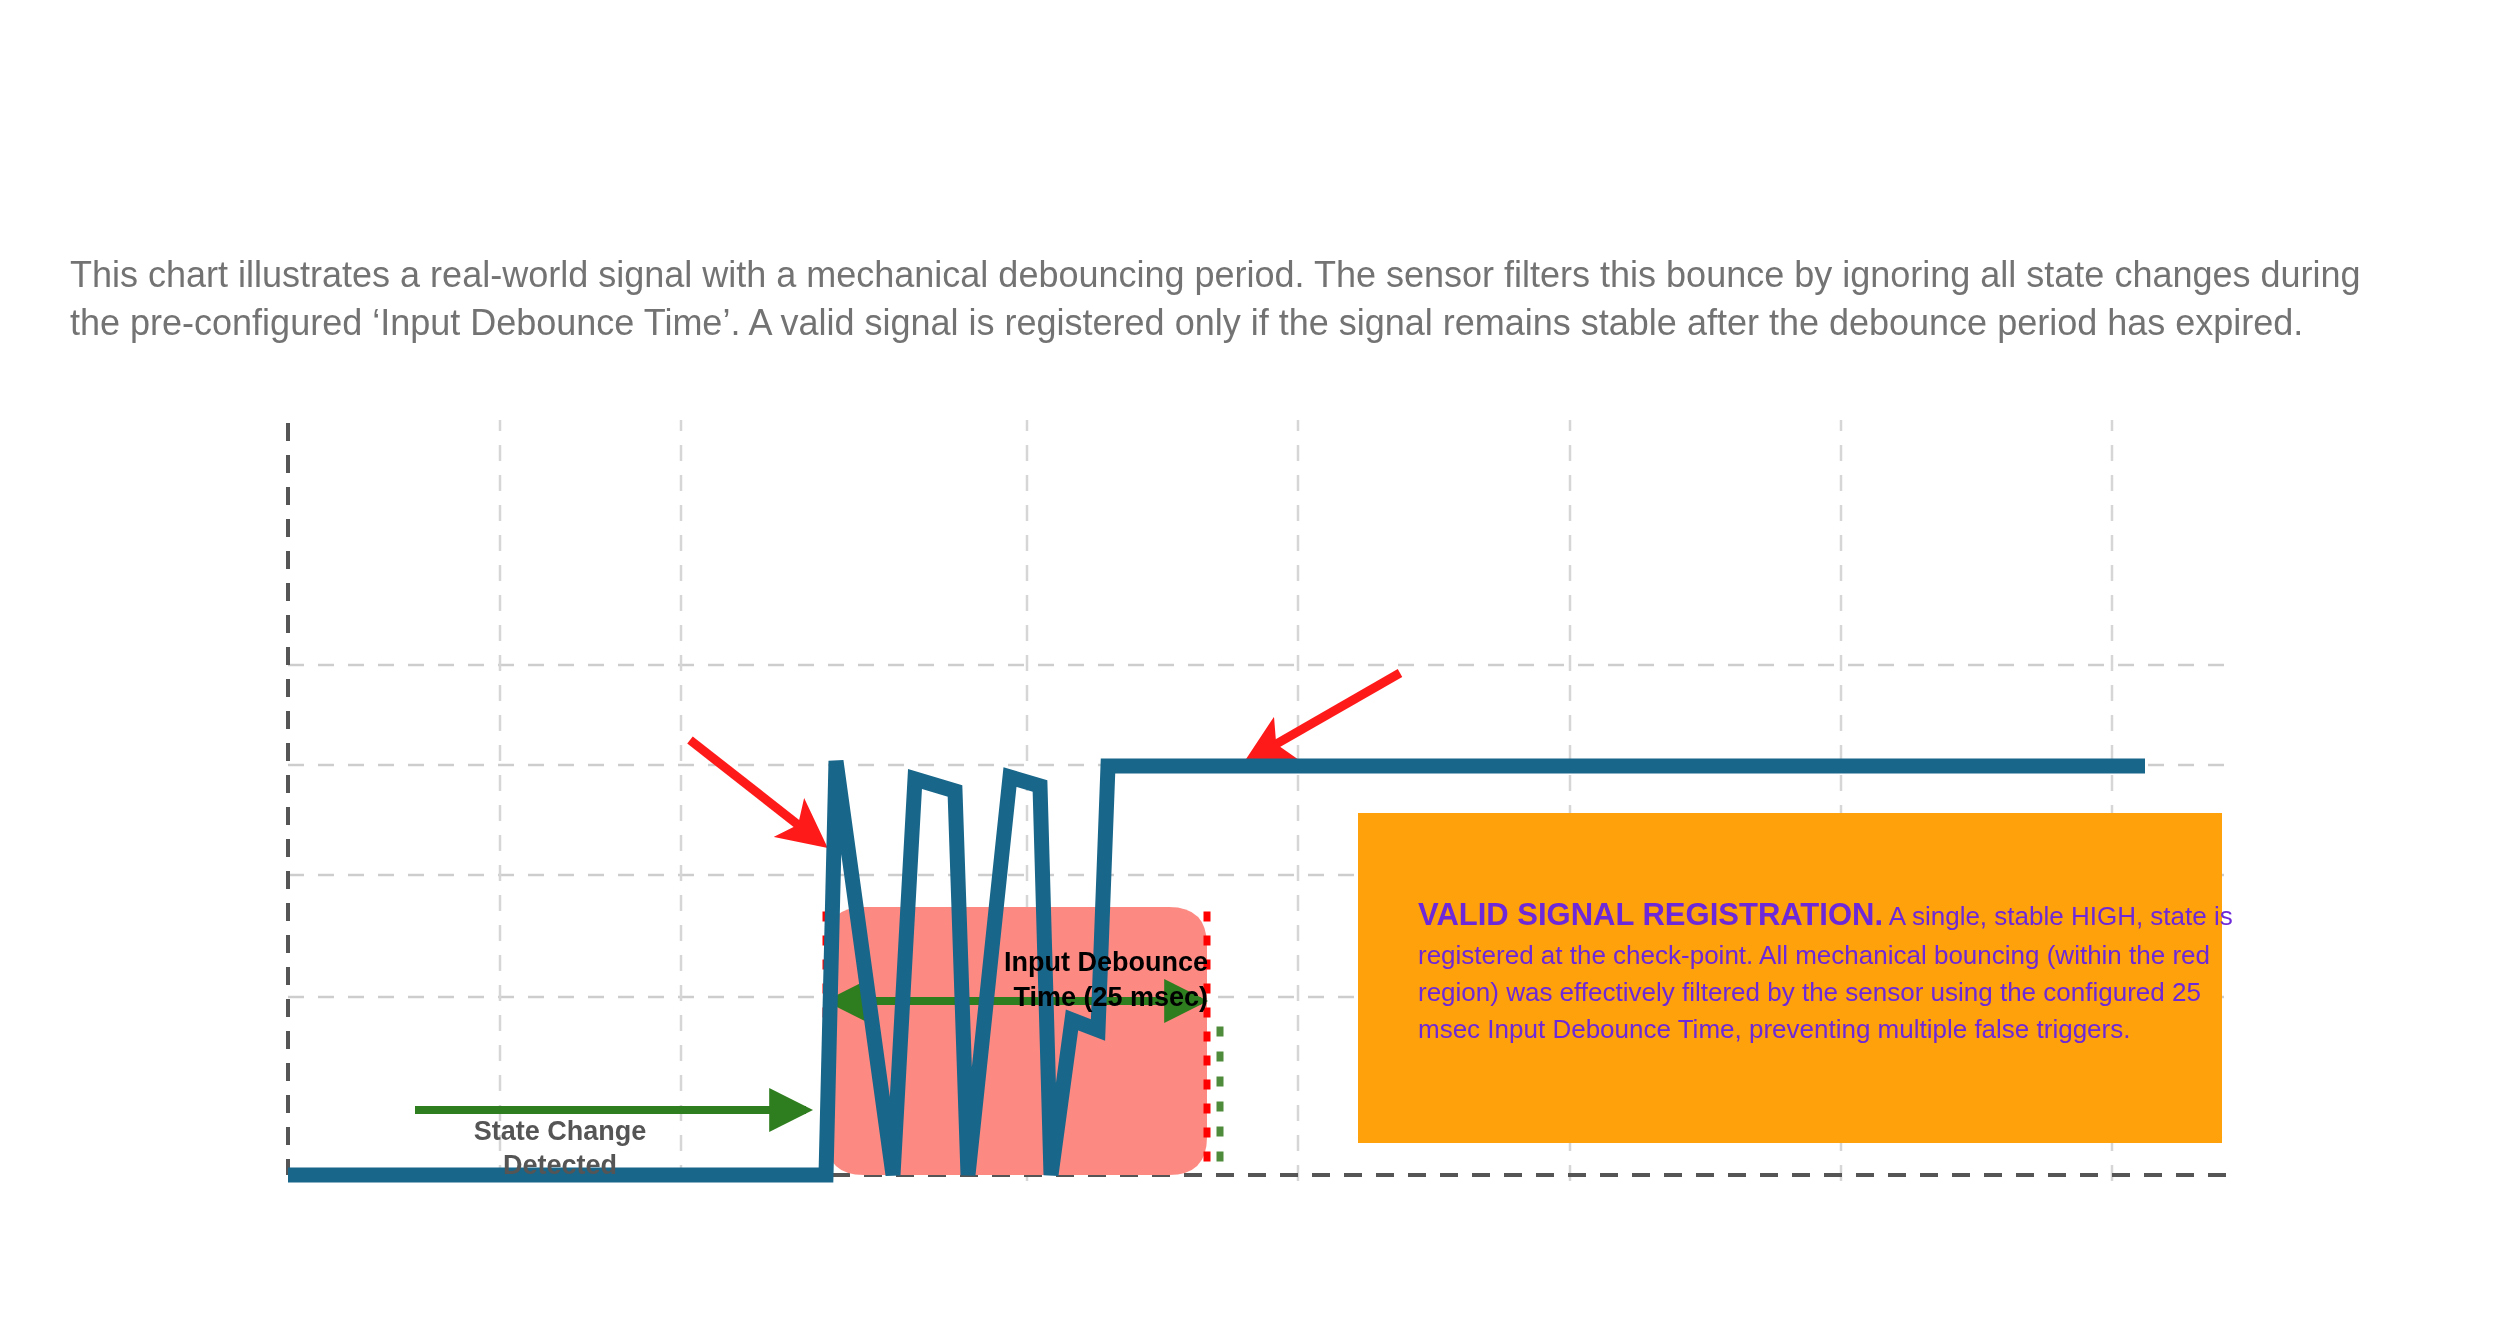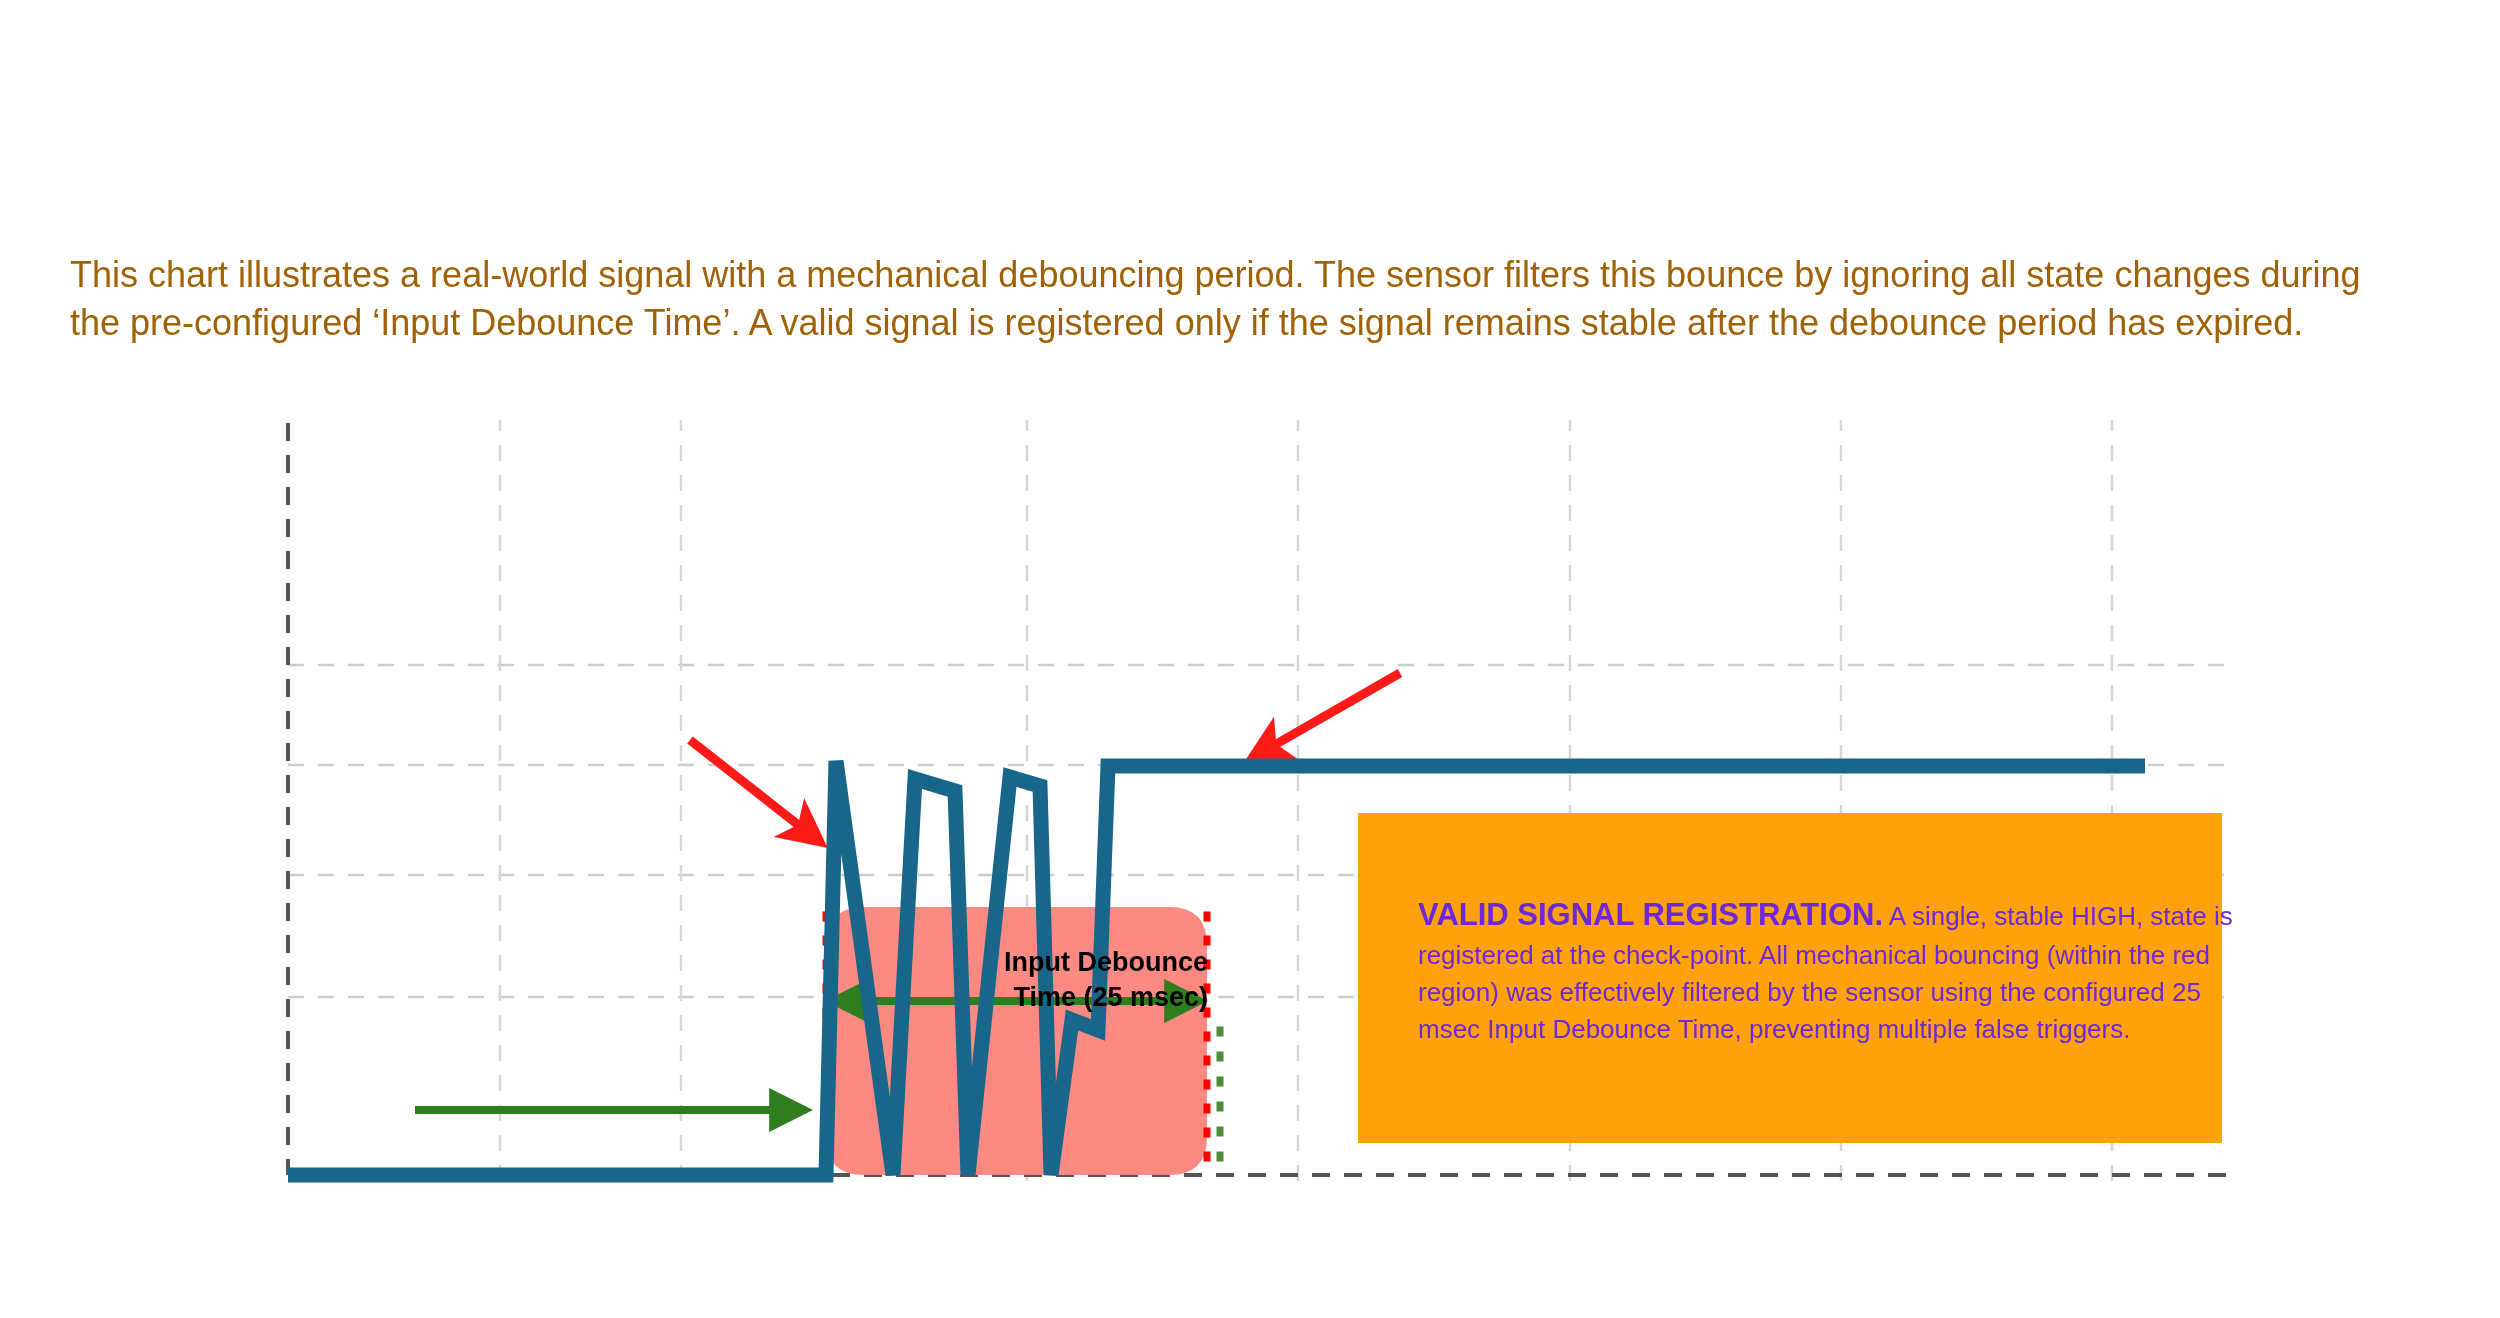--- a/index.html
+++ b/index.html
@@ -30,21 +30,21 @@
     letter-spacing: -0.2px;
     white-space: nowrap;
   }
   #intro-paragraph {
     position: absolute;
     left: 70px;
     top: 215px;
     width: 2340px;
     font-size: 36px;
     line-height: 1.32;
-    color: #a16207;
+    color: #737373;
   }
   #chart-area {
     position: absolute;
     left: 0;
     top: 420px;
     width: 2500px;
     height: 898px;
   }
   #chart-svg {
     position: absolute;
@@ -180,20 +180,22 @@
           1040,366
           1051,755
           1072,600
           1098,610
           1108,346
           1130,346
           2145,346
         "></polyline>
     </svg>
 
+    <div class="ann-label" id="label-state-change-detected">State Change
+Detected</div>
 
     <div class="ann-label" id="label-state-change-check">State Change
 Check</div>
 
     <div id="debounce-region-label">Input Debounce
 Time (25 msec)</div>
 
   </div>
 
   <div id="callout-box"></div>

